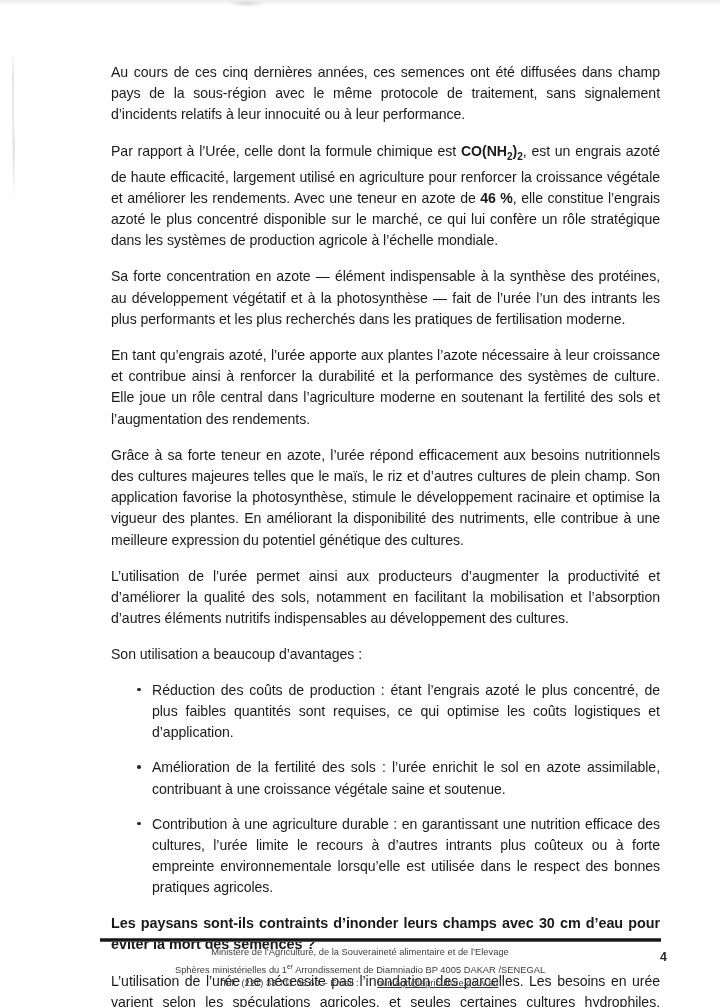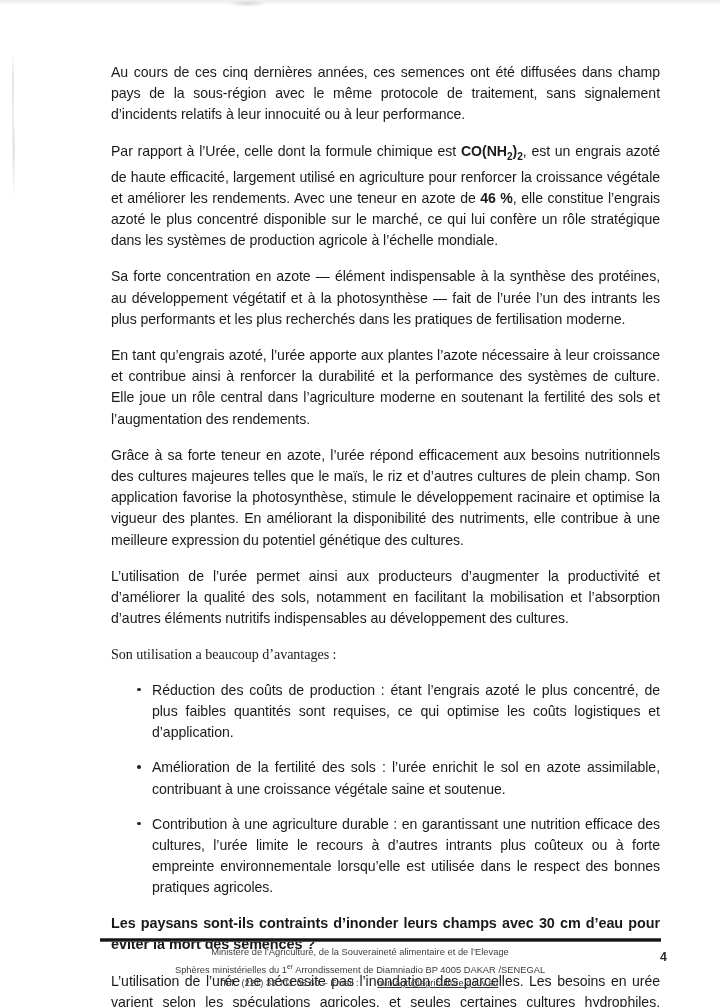--- a/index.html
+++ b/index.html
@@ -66,21 +66,20 @@
   p.para {
     margin: 0 0 15px 0;
     font-size: 14.1px;
     line-height: 21.2px;
     text-align: justify;
     text-justify: inter-word;
     letter-spacing: -0.05px;
   }
   p.para.tight {
     margin-bottom: 14px;
-    font-family: Liberation Serif, serif;
   }
   .b { font-weight: bold; }
   sub { font-size: 0.72em; font-weight: bold; }
 
   ul.advantages {
     list-style: none;
     margin: 2px 0 14px 0;
     padding: 0;
   }
   ul.advantages li {

